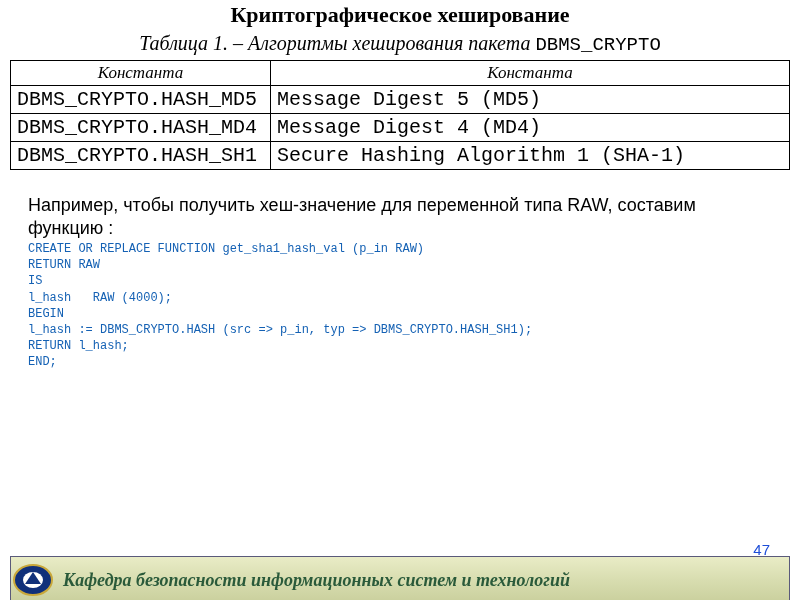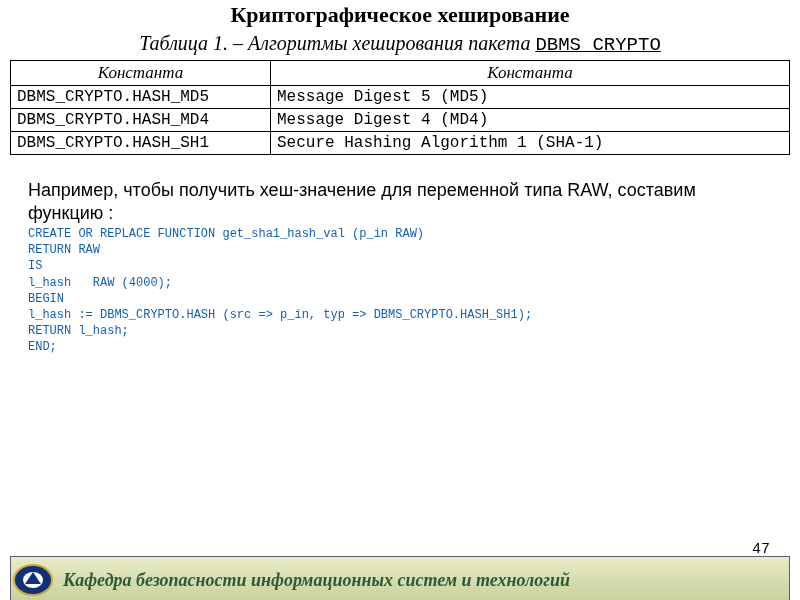--- a/index.html
+++ b/index.html
@@ -27,21 +27,20 @@
   .table-caption {
     text-align: center;
     font-style: italic;
     font-size: 20px;
     margin-top: 4px;
   }
   .table-caption .pkg {
     font-family: "Courier New", monospace;
     font-style: normal;
     font-size: 19px;
-    text-decoration: underline;
   }
   table.hash-algos {
     border-collapse: collapse;
     margin: 4px 10px 0 10px;
     width: 780px;
     font-size: 17px;
   }
   table.hash-algos th, table.hash-algos td {
     border: 1px solid #000;
     padding: 2px 6px;
@@ -49,21 +48,21 @@
   }
   table.hash-algos th {
     font-family: "Times New Roman", serif;
     font-style: italic;
     font-weight: normal;
     text-align: center;
     margin-left: 20px;
   }
   table.hash-algos td {
     font-family: "Courier New", monospace;
-    font-size: 16px;
+    font-size: 20px;
   }
   .body-text {
     margin: 24px 28px 2px 28px;
     font-family: Arial, sans-serif;
     font-size: 18px;
     line-height: 1.25;
   }
   pre.code {
     margin: 2px 28px 0 28px;
     font-family: "Courier New", monospace;
@@ -102,23 +101,23 @@
     font-style: italic;
     font-weight: bold;
     font-size: 18px;
     color: #2a5a3a;
     padding-left: 6px;
   }
   .page-num {
     position: absolute;
     right: 30px;
     bottom: 44px;
-    font-family: Liberation Mono, monospace;
+    font-family: Liberation Sans, sans-serif;
     font-size: 15px;
-    color: #000000;
+    color: #1d4ed8;
   }
 </style>
 </head>
 <body>
 
 <div class="slide">
 
   <div class="title">Криптографическое хеширование</div>
 
   <div class="table-caption">

